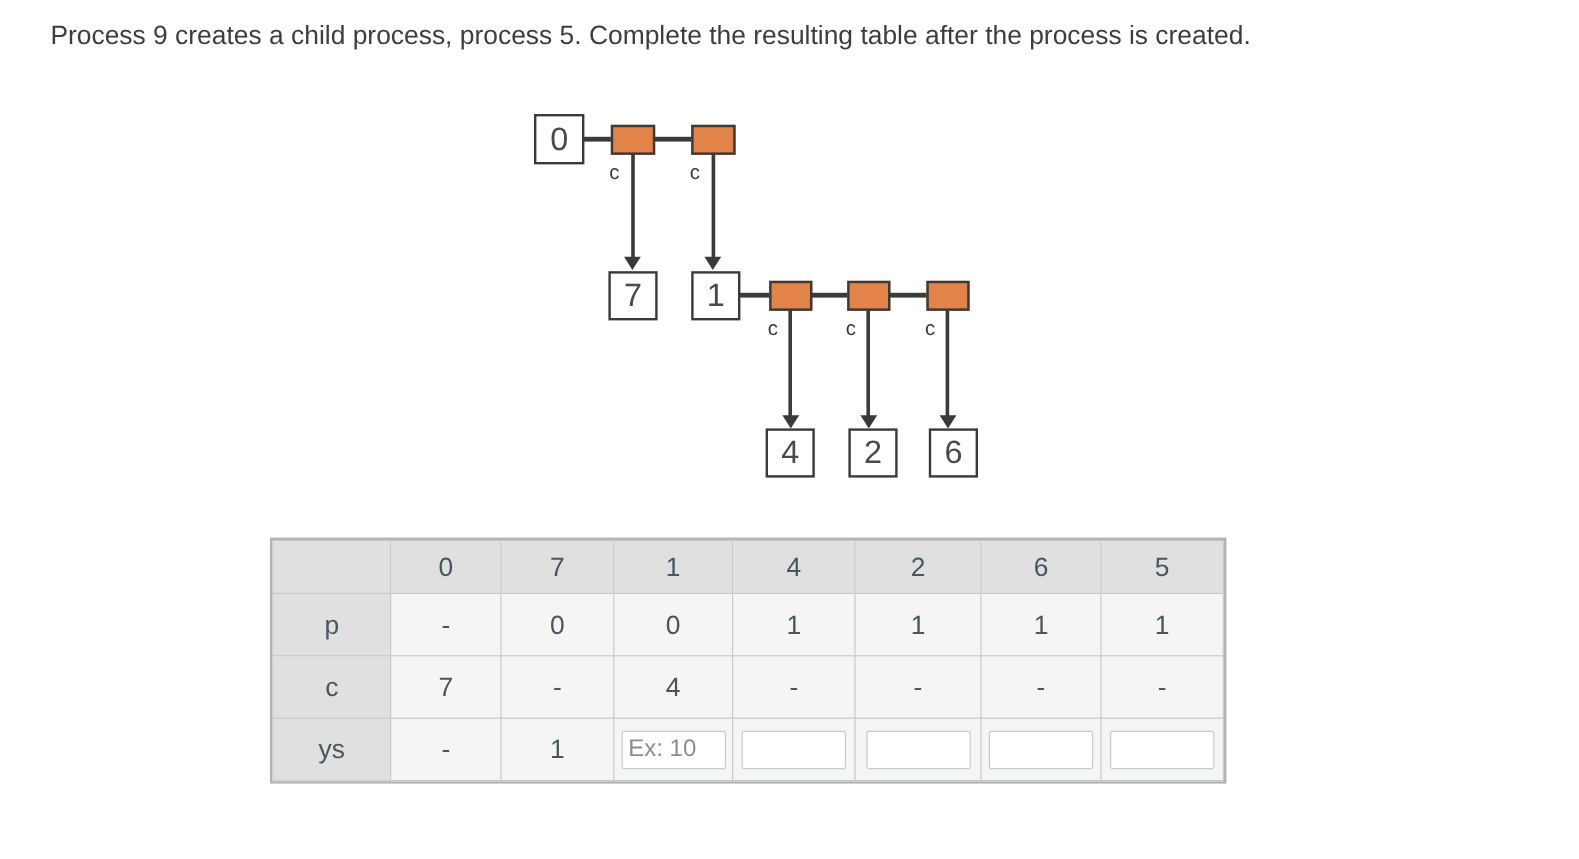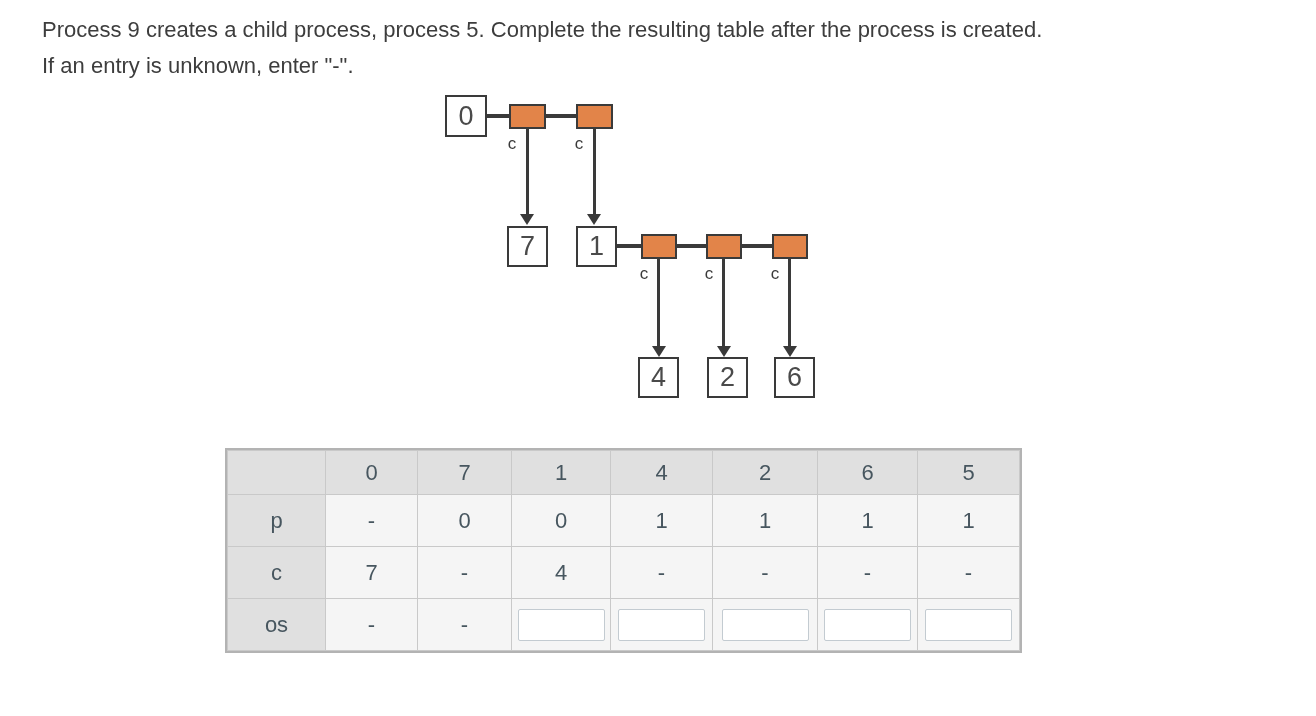--- a/index.html
+++ b/index.html
@@ -63,21 +63,20 @@
     padding: 0 0 0 5px;
     vertical-align: middle;
   }
   .cell-input::placeholder { color: #8d8d8d; opacity: 1; }
 </style>
 </head>
 <body>
 
 <div class="title">
   <div>Process 9 creates a child process, process 5. Complete the resulting table after the process is created.</div>
-  <div>If an entry is unknown, enter "-".</div>
 </div>
 
 <div class="diagram">
 
   <div class="pnode" style="left:445px; top:95px; width:42px; height:42px;">0</div>
 
   <div class="hline" style="left:485px; top:114px; width:25px;"></div>
   <div class="lblock" style="left:509px; top:104px;"></div>
   <div class="hline" style="left:545px; top:114px; width:32px;"></div>
   <div class="lblock" style="left:576px; top:104px;"></div>
@@ -156,25 +155,25 @@
         <td class="rowlabel">c</td>
         <td class="datacell">7</td>
         <td class="datacell">-</td>
         <td class="datacell">4</td>
         <td class="datacell">-</td>
         <td class="datacell">-</td>
         <td class="datacell">-</td>
         <td class="datacell">-</td>
       </tr>
       <tr>
-        <td class="rowlabel">os</td>
+        <td class="rowlabel">ys</td>
         <td class="datacell">-</td>
-        <td class="datacell">-</td>
+        <td class="datacell">1</td>
         <td class="datacell">
-          <input class="cell-input" type="text" style="">
+          <input class="cell-input" type="text" placeholder="Ex: 10" style="">
         </td>
         <td class="datacell">
           <input class="cell-input" type="text" style="">
         </td>
         <td class="datacell">
           <input class="cell-input" type="text" style="">
         </td>
         <td class="datacell">
           <input class="cell-input" type="text" style="">
         </td>

